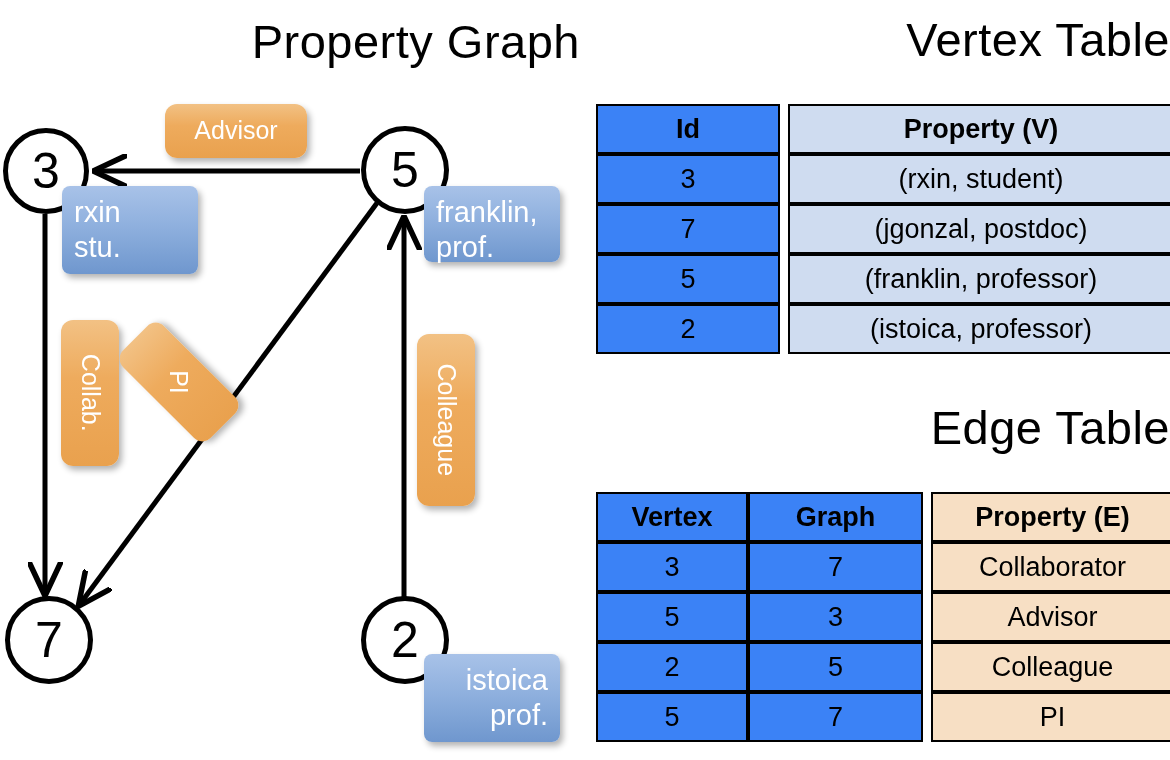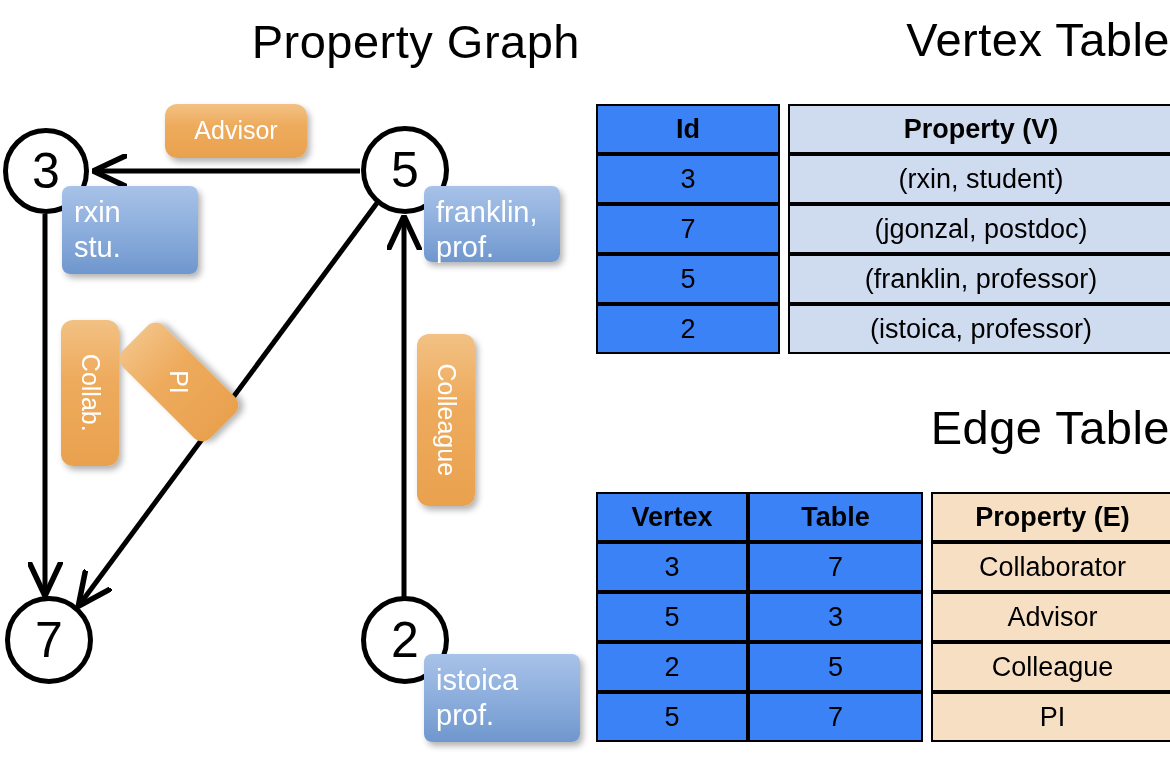--- a/index.html
+++ b/index.html
@@ -155,21 +155,21 @@
   </div>
 
   <div class="chip-blue" style="left:62px; top:186px; width:136px; height:88px;">
     <div>rxin</div>
     <div>stu.</div>
   </div>
   <div class="chip-blue" style="left:424px; top:186px; width:136px; height:76px;">
     <div>franklin,</div>
     <div>prof.</div>
   </div>
-  <div class="chip-blue" style="left:424px; top:654px; width:156px; height:88px;">
+  <div class="chip-blue" style="left:424px; top:654px; width:136px; height:88px;text-align:right;">
     <div>istoica</div>
     <div>prof.</div>
   </div>
 
   <div class="chip-orange" style="left:165px; top:104px; width:142px; height:54px;">
     <span>Advisor</span>
   </div>
 
   <div class="chip-orange rot90" style="left:61px; top:320px; width:58px; height:146px;">
     <span>Collab.</span>
@@ -224,21 +224,21 @@
 <table class="tbl" id="edge-table">
   <colgroup>
     <col style="width:152px">
       <col style="width:175px">
       <col style="width:8px">
       <col>
   </colgroup>
   <thead>
     <tr>
       <th>Vertex</th>
-      <th>Table</th>
+      <th>Graph</th>
       <td class="gap"></td>
       <th class="prop-e">Property (E)</th>
     </tr>
   </thead>
   <tbody>
     <tr>
       <td>3</td>
       <td>7</td>
       <td class="gap"></td>
       <td class="prop-e">Collaborator</td>

